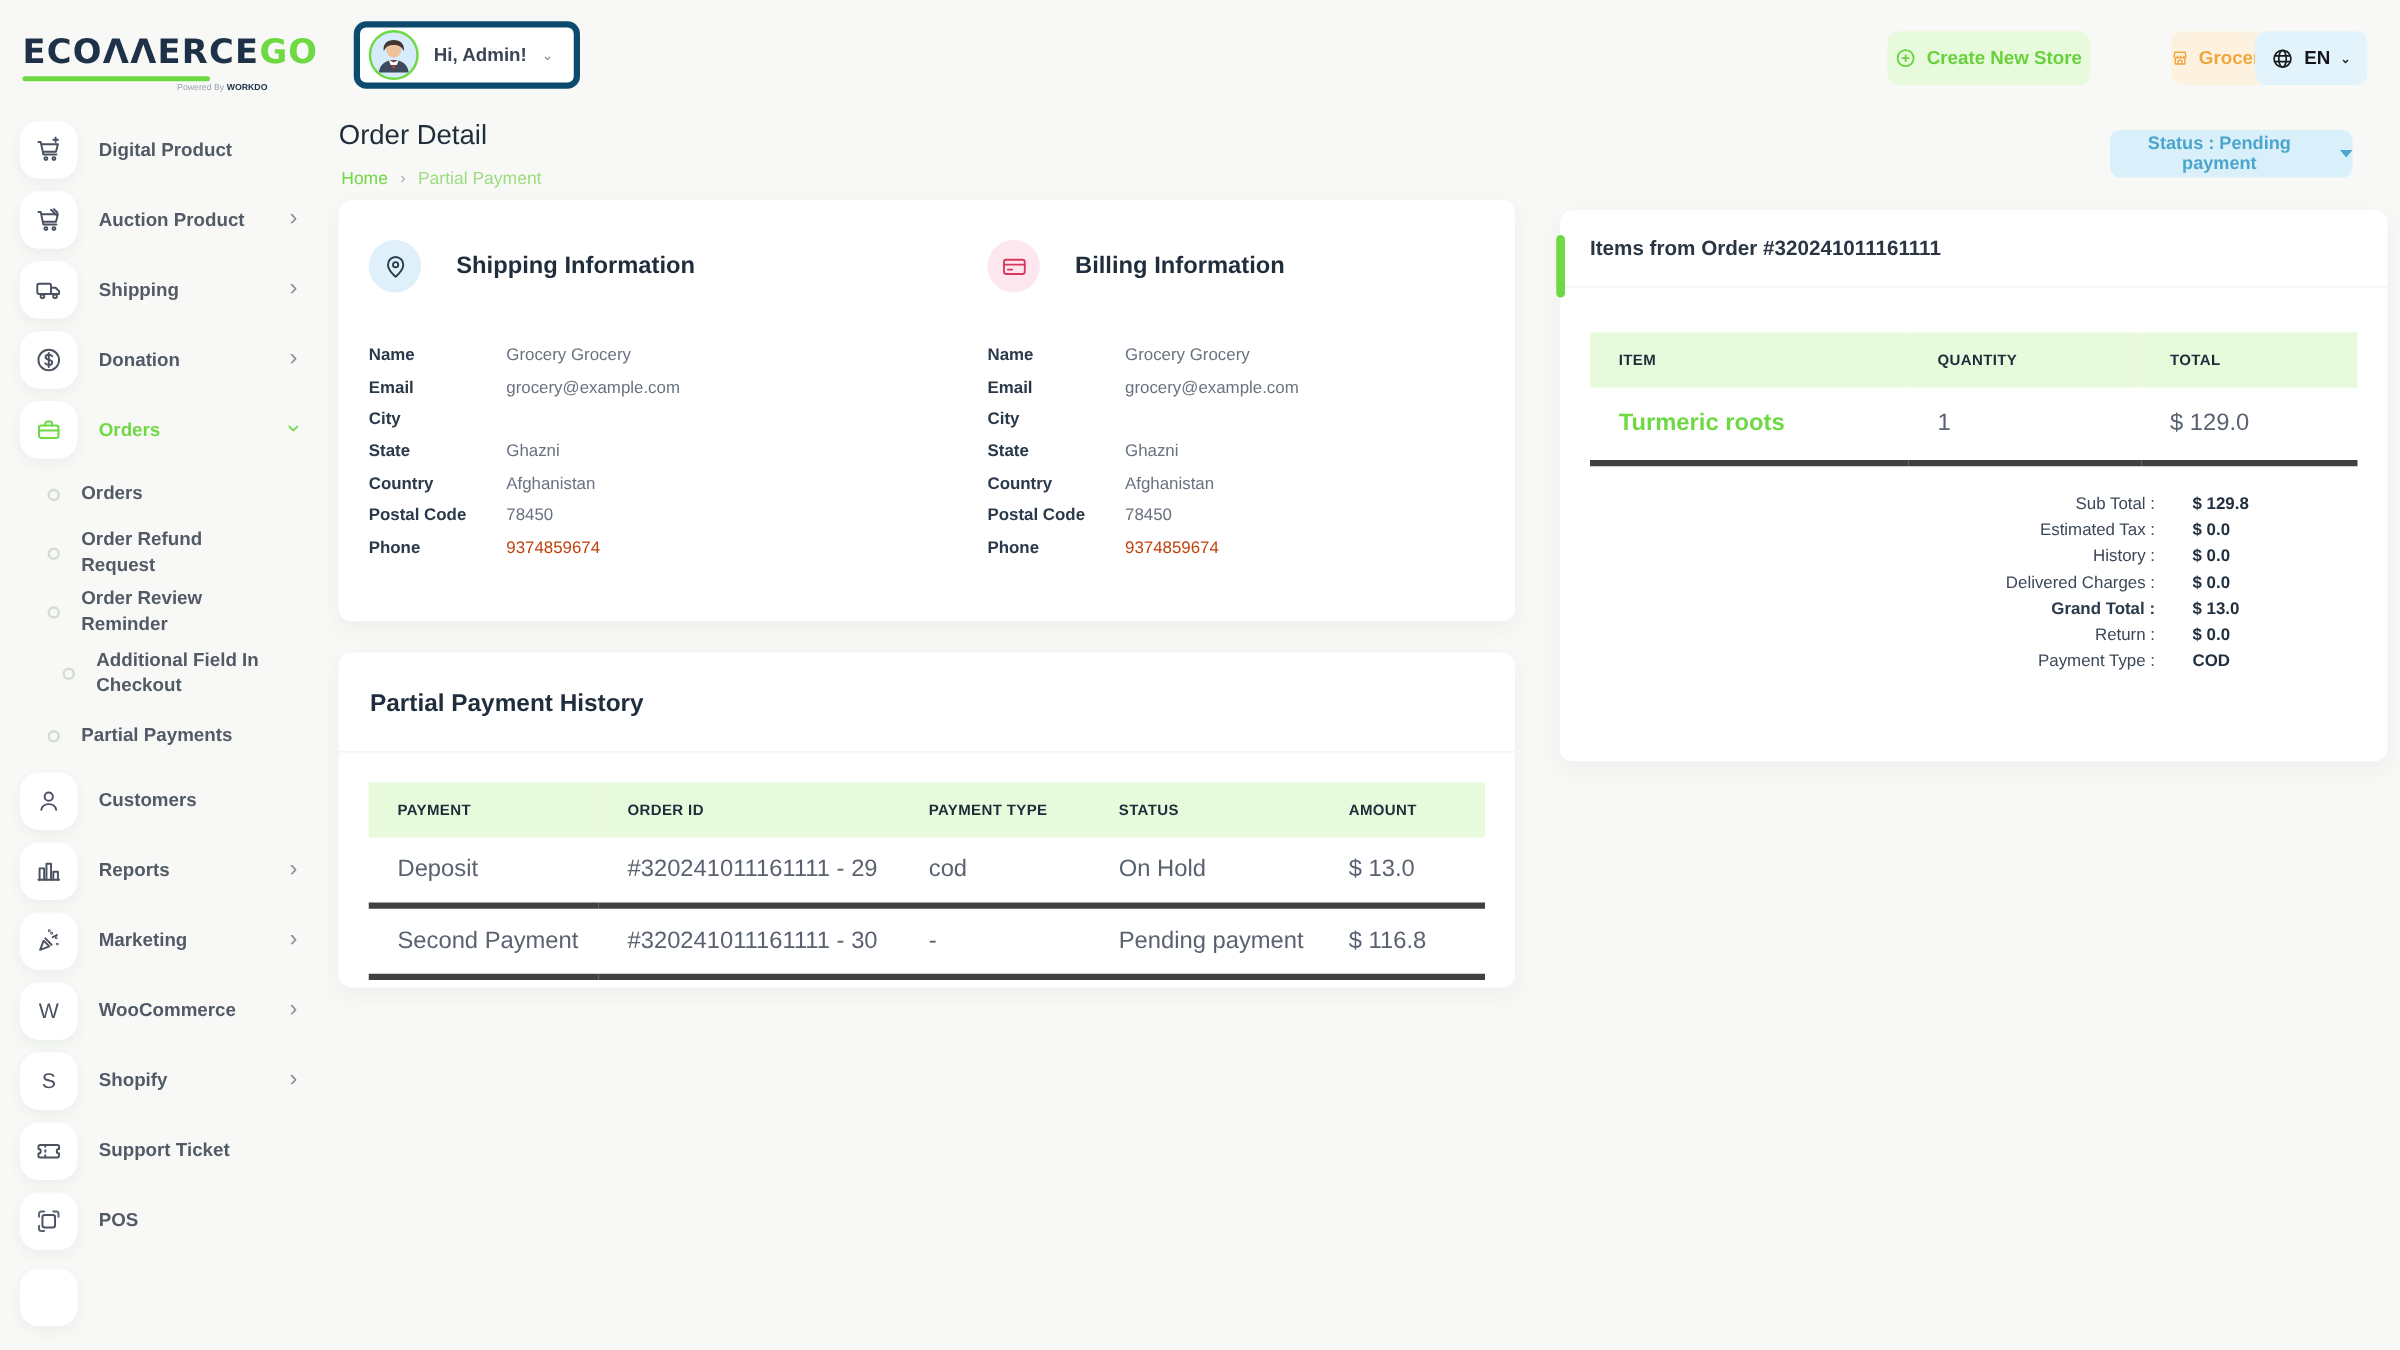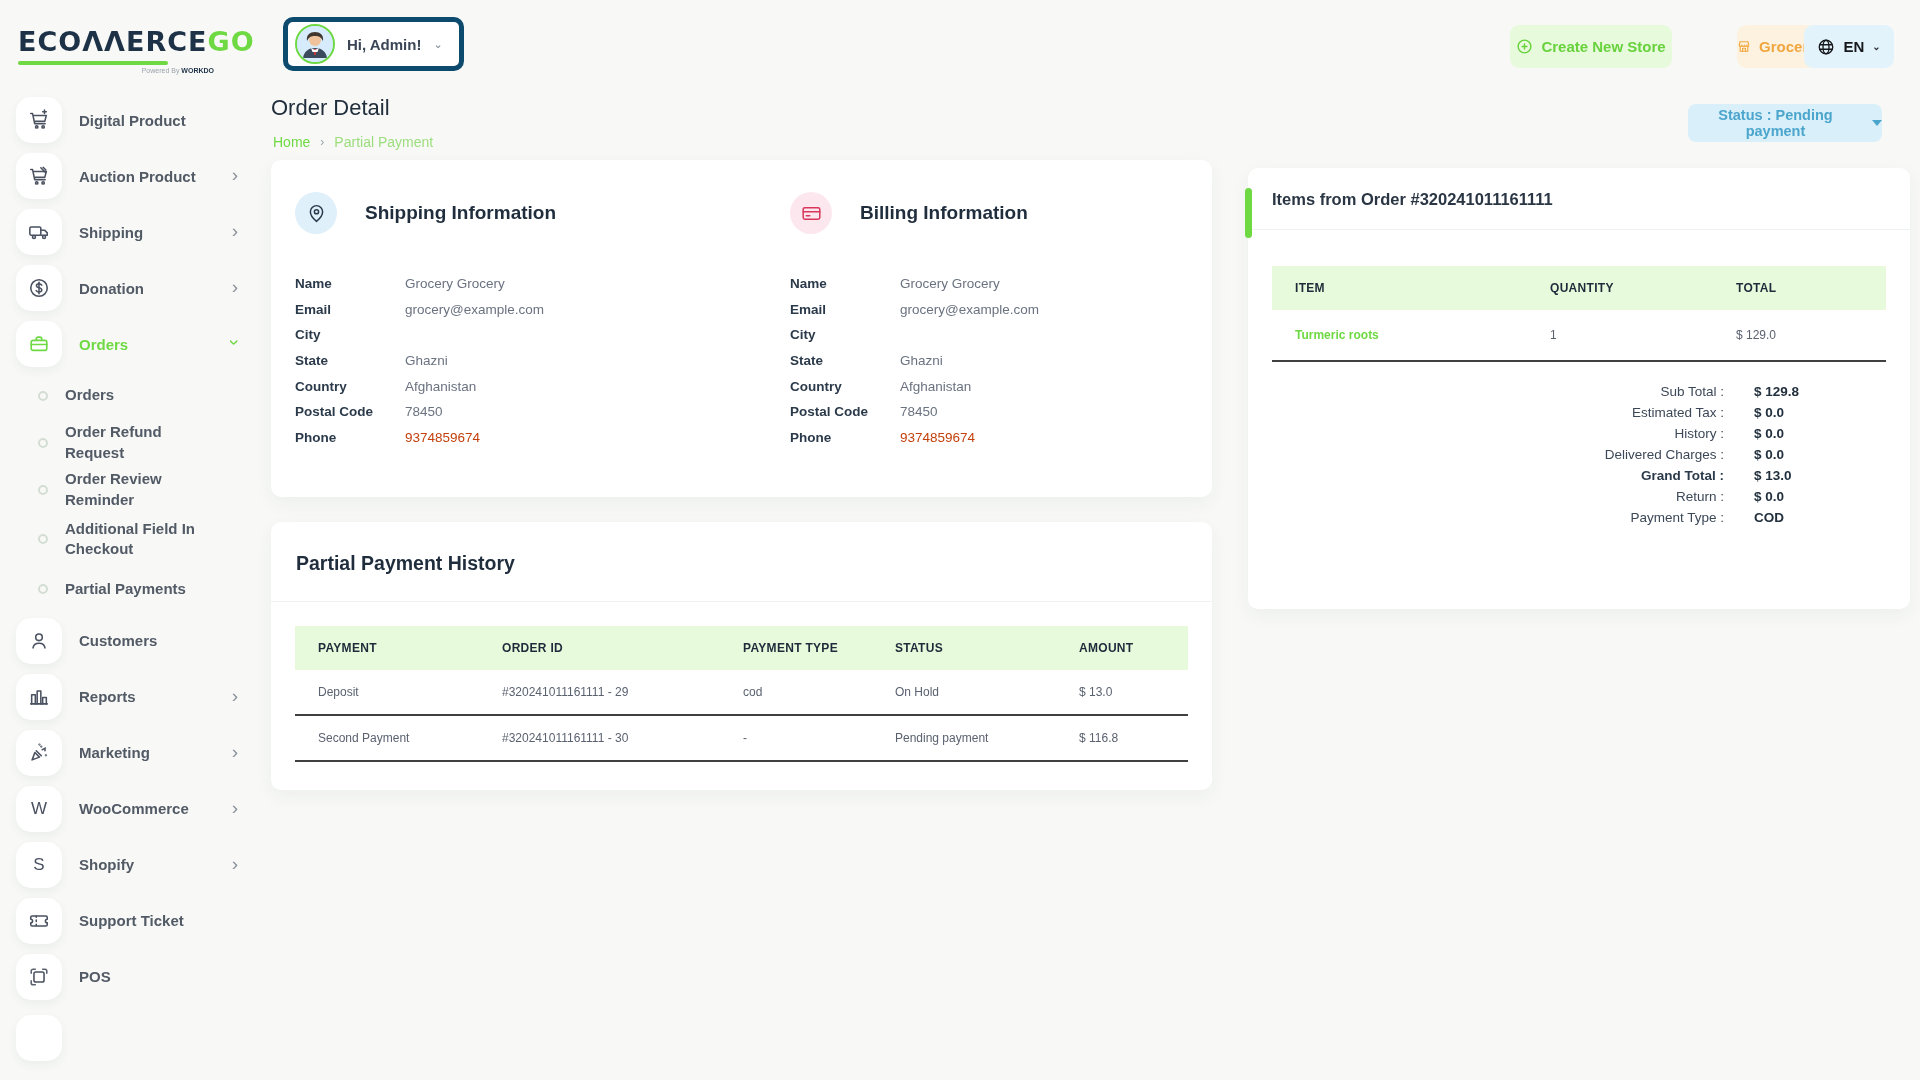--- a/index.html
+++ b/index.html
@@ -28,21 +28,21 @@
     flex-shrink: 0;
   }
   .icon-letter { font-size: 17px; color: #4a5160; font-weight: 400; }
   .nav-label { margin-left: 17px; font-size: 15px; font-weight: 600; color: #525a66; }
   .nav-item.active .nav-label { color: #6fd943; }
   .chev { position: absolute; right: 24px; color: #8a9199; font-size: 19px; line-height: 1; top: 50%; transform: translateY(-58%); }
   .chev::after { content: '›'; }
   .chev.down { transform: translateY(-58%) rotate(90deg); color: #6fd943; }
   .subnav { }
   .sub-item { display: flex; align-items: center; min-height: 47px; padding-left: 38px; cursor: pointer; }
-  .sub-item.two-line { padding: 6px 0 6px 38px; }
+  .sub-item.two-line { padding: 6px 0 6px 38px; margin-left: 12px; }
   .bullet { width: 10px; height: 10px; border: 2px solid #d4ddd4; border-radius: 50%; flex-shrink: 0; }
   .sub-label { margin-left: 17px; font-size: 15px; font-weight: 600; color: #525a66; width: 140px; line-height: 1.35; }
   .partial-icon { margin-left: 16px; margin-top: 10px; }
 
   
   .admin-chip {
     position: absolute; left: 283px; top: 17px; height: 54px; background: #fff;
     border: 5px solid #0c4a6e; border-radius: 10px; display: flex; align-items: center;
     padding: 0 16px 0 7px; gap: 12px; cursor: pointer;
   }
@@ -87,21 +87,21 @@
   .addr-row { display: flex; min-height: 25.7px; align-items: baseline; }
   .addr-label { width: 110px; font-size: 13.5px; font-weight: 700; color: #2b3a4a; flex-shrink: 0; }
   .addr-value { font-size: 13.5px; color: #6a7280; }
   .addr-value.link { color: #c2410c; cursor: pointer; }
 
   .hist-title { font-size: 19.5px; font-weight: 700; color: #1f2d3d; padding: 30px 0 26px 25px; }
   .hist-divider { height: 1px; background: #f0f1f2; }
   table { border-collapse: collapse; }
   .hist-table { width: 893px; margin: 24px 0 0 24px; }
   th { background: #e7fadb; font-size: 12px; font-weight: 700; color: #1d2b3a; text-align: left; padding: 15px 0 15px 23px; letter-spacing: .3px; }
-  td { font-size: 12px; color: #5a6270; padding: 15px 0 15px 23px; border-bottom: 2px solid #404040; }
+  td { font-size: 19px; color: #5a6270; padding: 15px 0 15px 23px; border-bottom: 5px solid #404040; }
   .hist-table th:nth-child(1){width:184px} .hist-table th:nth-child(2){width:241px}
   .hist-table th:nth-child(3){width:152px} .hist-table th:nth-child(4){width:184px}
 
   .items-head { padding: 22px 24px 20px 24px; font-size: 16.5px; font-weight: 600; color: #2a3644; border-bottom: 1px solid #f0f1f2; }
   .accent-pill { position: absolute; left: -3px; top: 20px; width: 7px; height: 50px; background: #6fd943; border-radius: 4px; }
   .items-table { width: 614px; margin: 36px 0 0 24px; }
   .items-table th:nth-child(1){width:255px} .items-table th:nth-child(2){width:186px}
   .items-table td { padding-top: 18px; padding-bottom: 18px; }
   .item-link { color: #6fd943; font-weight: 600; cursor: pointer; }
   .summary { margin: 22px 24px 0 0; }

